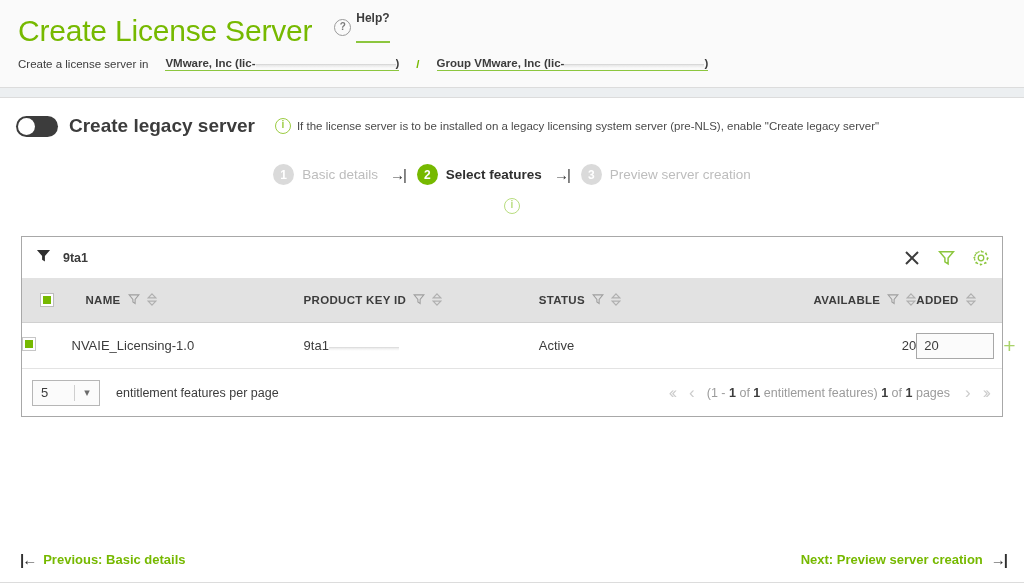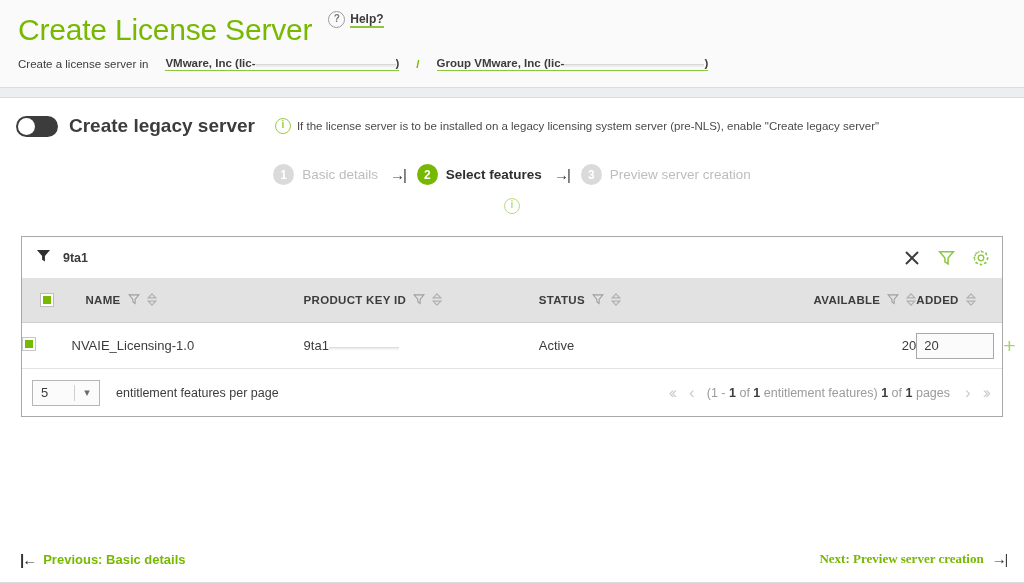--- a/index.html
+++ b/index.html
@@ -19,22 +19,22 @@
   .header-card {
     background: #fafafa;
     border-bottom: 1px solid #dcdcdc;
     height: 88px;
     box-sizing: border-box;
     padding: 14px 0 0 18px;
     position: relative;
   }
   .title-row {
     display: flex;
-    align-items: flex-start;
-    gap: 16px;
+    align-items: flex-end;
+    gap: 22px;
   }
   .page-title {
     font-size: 30px;
     font-weight: 400;
     color: #76b900;
     letter-spacing: -0.2px;
     line-height: 1.05;
   }
   .help-wrap {
     display: flex;
@@ -52,21 +52,21 @@
     line-height: 13px;
     text-align: center;
     font-weight: 700;
   }
   .help-link {
     font-size: 12px;
     font-weight: 700;
     color: #3c3c3c;
     text-decoration: none;
     border-bottom: 2px solid #8cc63e;
-    padding-bottom: 0px;
+    padding-bottom: 16px;
   }
   .subtitle {
     margin-top: 11px;
     font-size: 11.5px;
     color: #3c3c3c;
     display: flex;
     align-items: center;
     gap: 17px;
     white-space: nowrap;
   }
@@ -366,21 +366,21 @@
   .nav-link {
     display: flex;
     align-items: center;
     gap: 8px;
     font-size: 13px;
     font-weight: 700;
     color: #76b900;
     text-decoration: none;
     cursor: pointer;
   }
-  .nav-link.next { margin-left: auto; font-family: Liberation Serif, serif; }
+  .nav-link.next { margin-left: auto; }
   .nav-arrow { color: #2f2f2f; font-size: 15px; letter-spacing: -2px; line-height: 1; }
 </style>
 </head>
 <body>
 
 <div class="header-card">
   <div class="title-row">
     <div class="page-title">Create License Server</div>
     <div class="help-wrap">
       <div class="circ-q">?</div>

